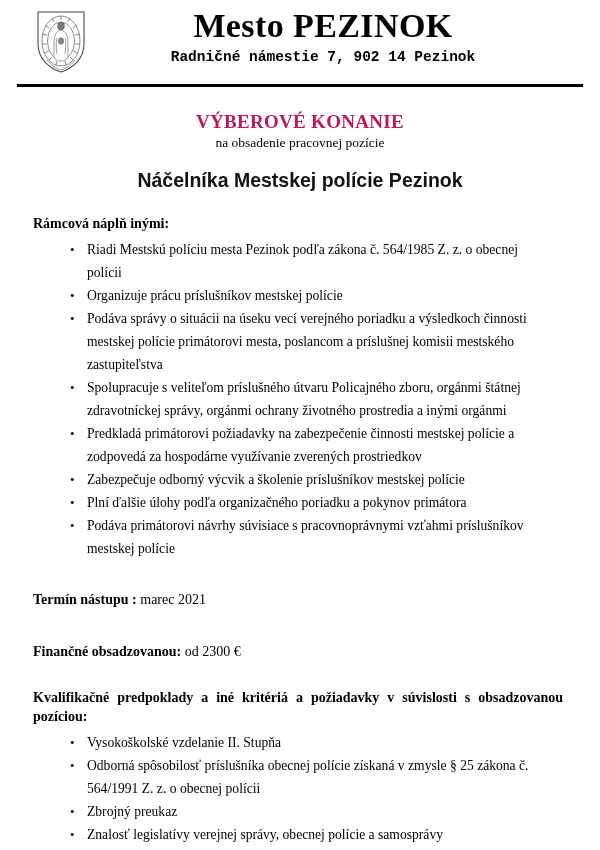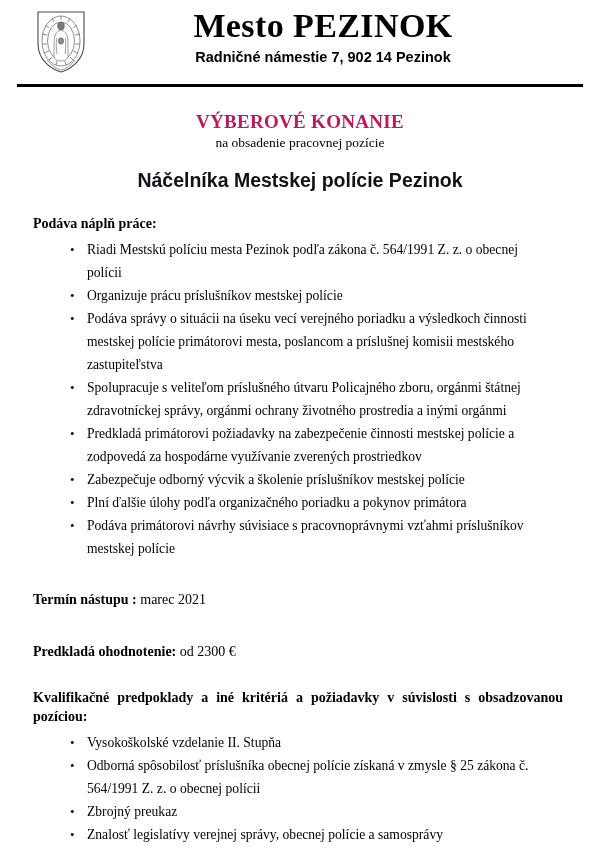--- a/index.html
+++ b/index.html
@@ -52,21 +52,21 @@
     font-family: "Liberation Serif", "DejaVu Serif", serif;
     font-weight: bold;
     font-size: 34px;
     line-height: 40px;
     letter-spacing: 0.4px;
     margin: 0;
     white-space: nowrap;
   }
 
   .city-address {
-    font-family: Liberation Sans, sans-serif;
+    font-family: Liberation Mono, monospace;
     font-weight: bold;
     font-size: 14.5px;
     line-height: 19px;
     margin: 2px 0 0 0;
     white-space: nowrap;
   }
 
   .header-rule {
     position: absolute;
     left: 17px;
@@ -220,40 +220,40 @@
   </div>
   <div class="header-rule"></div>
 
   <div class="announce">
     <div class="announce-line2">VÝBEROVÉ KONANIE</div>
     <div class="announce-line3">na obsadenie pracovnej pozície</div>
   </div>
 
   <div class="position-title">Náčelníka Mestskej polície Pezinok</div>
 
-  <div class="section-heading">Podáva náplň práce:</div>
+  <div class="section-heading">Rámcová náplň inými:</div>
 
   <ul class="duties">
-    <li>Riadi Mestskú políciu mesta Pezinok podľa zákona č. 564/1991 Z. z. o obecnej polícii</li>
+    <li>Riadi Mestskú políciu mesta Pezinok podľa zákona č. 564/1985 Z. z. o obecnej polícii</li>
     <li>Organizuje prácu príslušníkov mestskej polície</li>
     <li>Podáva správy o situácii na úseku vecí verejného poriadku a výsledkoch činnosti mestskej polície primátorovi mesta, poslancom a príslušnej komisii mestského zastupiteľstva</li>
     <li>Spolupracuje s veliteľom príslušného útvaru Policajného zboru, orgánmi štátnej zdravotníckej správy, orgánmi ochrany životného prostredia a inými orgánmi</li>
     <li>Predkladá primátorovi požiadavky na zabezpečenie činnosti mestskej polície a zodpovedá za hospodárne využívanie zverených prostriedkov</li>
     <li>Zabezpečuje odborný výcvik a školenie príslušníkov mestskej polície</li>
     <li>Plní ďalšie úlohy podľa organizačného poriadku a pokynov primátora</li>
     <li>Podáva primátorovi návrhy súvisiace s pracovnoprávnymi vzťahmi príslušníkov mestskej polície</li>
   </ul>
 
   <div class="kv-line spaced-top">
     <span class="kv-label">Termín nástupu :</span>
     <span class="kv-value">marec 2021</span>
   </div>
 
   <div class="kv-line spaced-top-lg">
-    <span class="kv-label">Predkladá ohodnotenie:</span>
+    <span class="kv-label">Finančné obsadzovanou:</span>
     <span class="kv-value">od 2300 €</span>
   </div>
 
   <div class="section-heading justified">
     <span class="jline stretch">Kvalifikačné  predpoklady  a iné  kritériá  a požiadavky  v súvislosti  s obsadzovanou</span>
     <span class="jline">pozíciou:</span>
   </div>
 
   <ul class="duties tight">
     <li>Vysokoškolské vzdelanie II. Stupňa</li>

